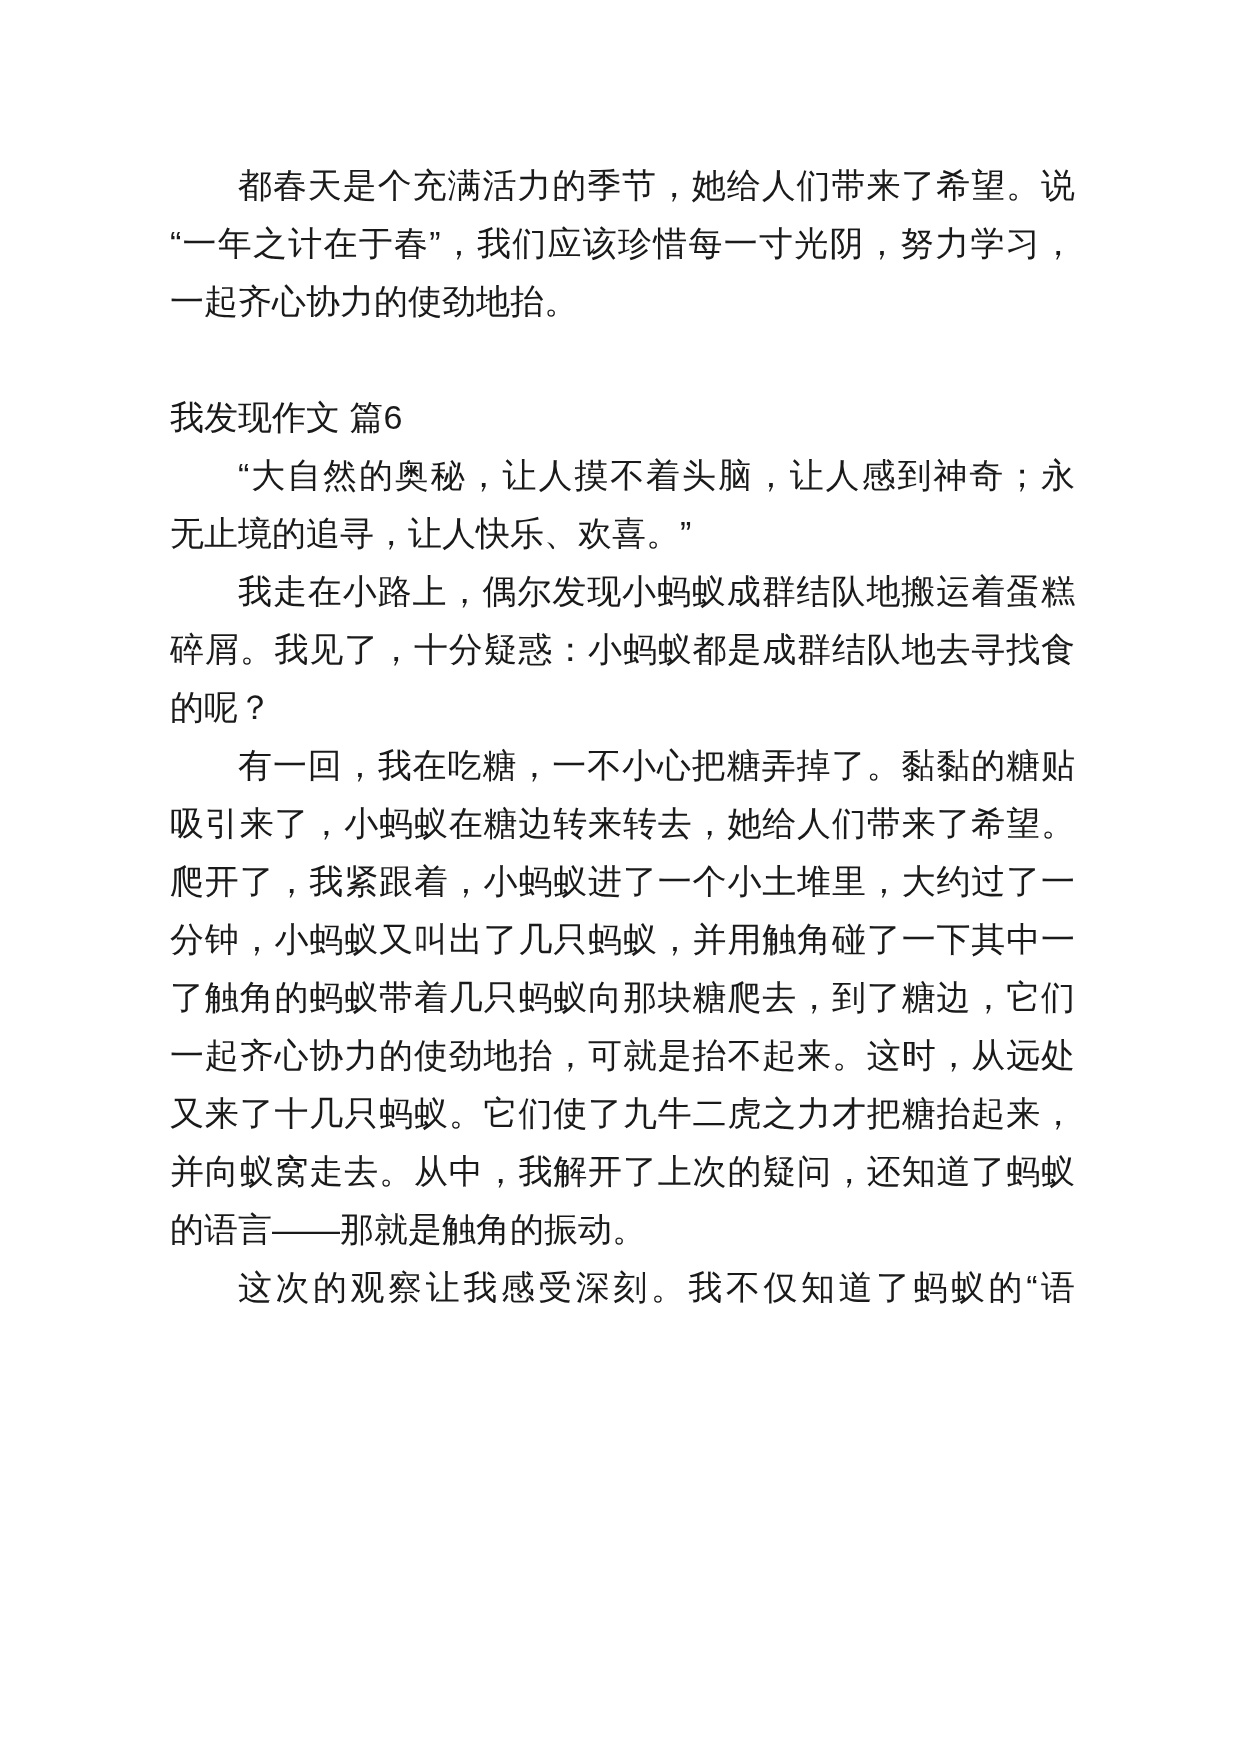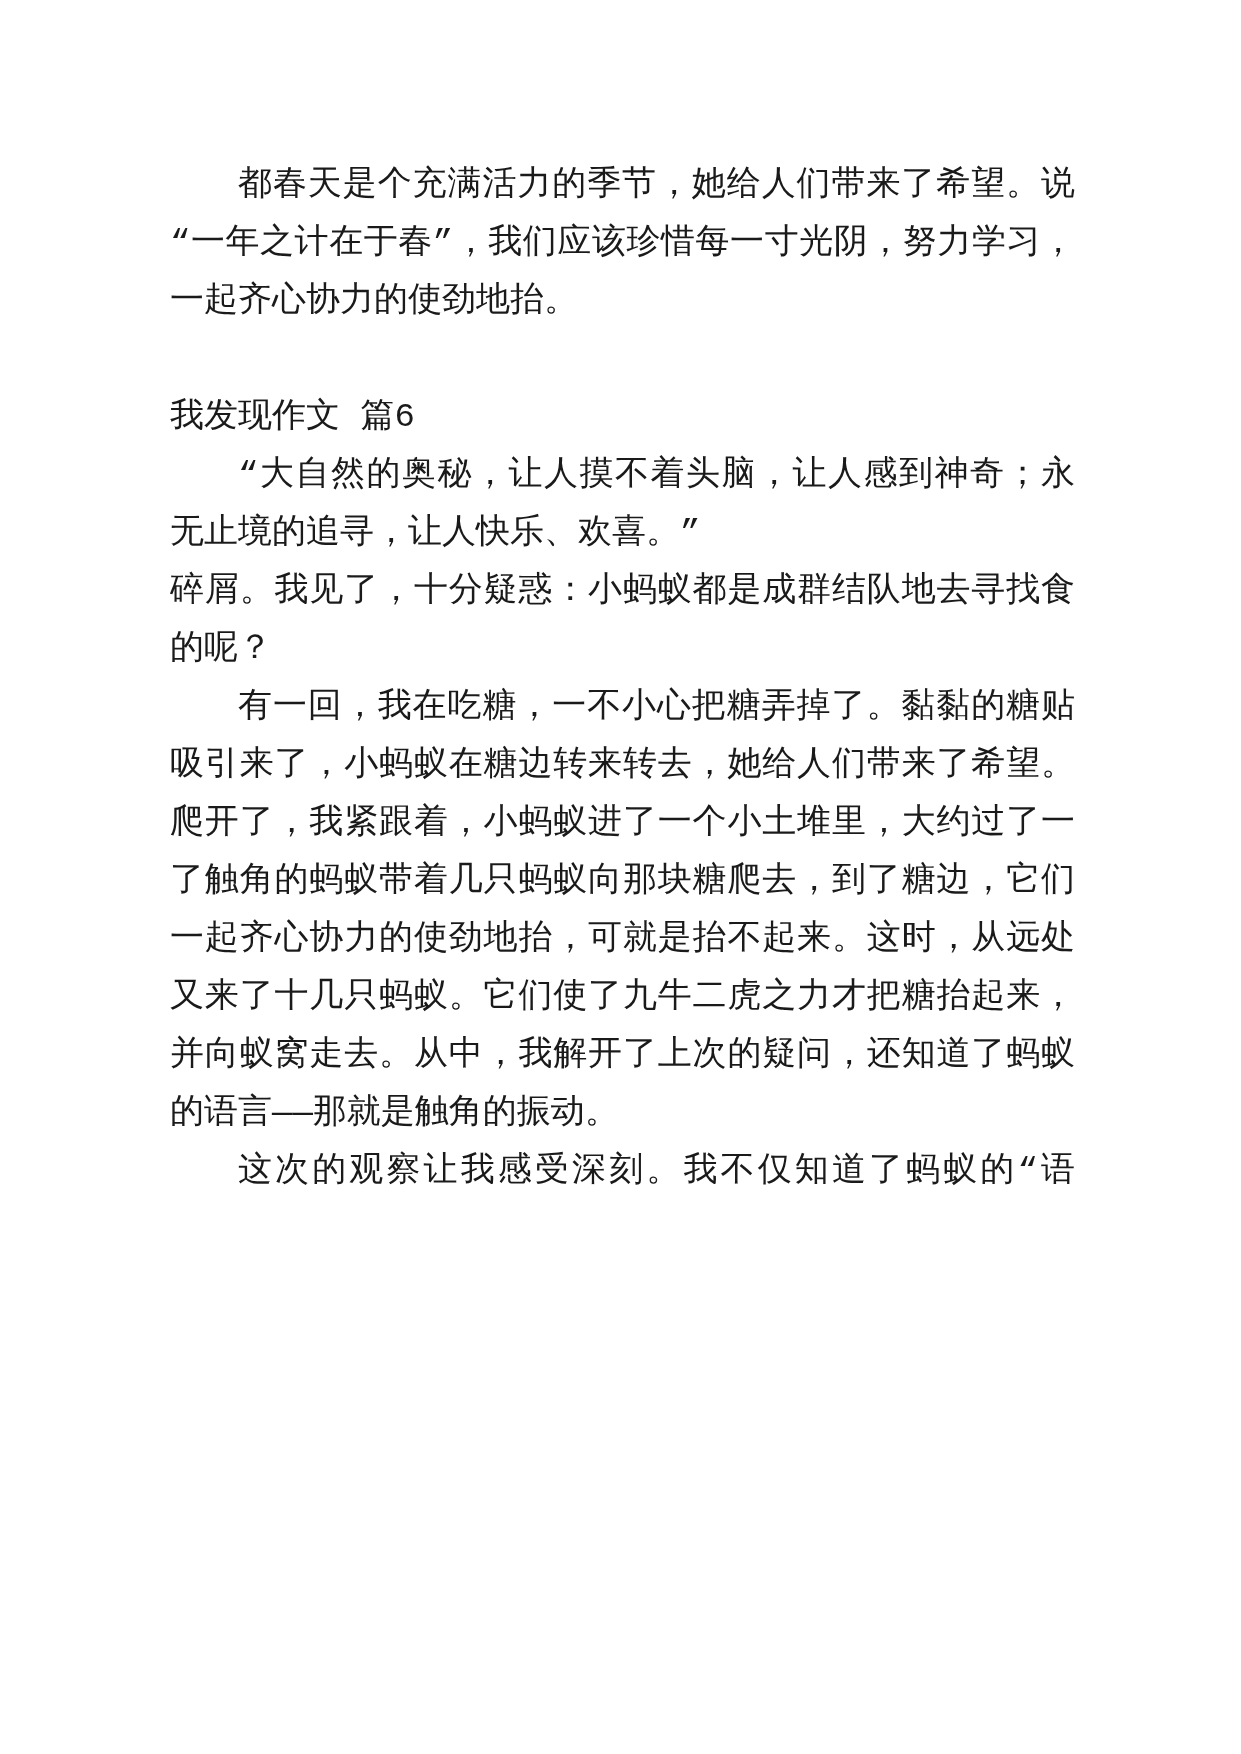--- a/index.html
+++ b/index.html
@@ -6,21 +6,21 @@
     margin: 0;
     padding: 0;
     background: #ffffff;
   }
   .page {
     position: relative;
     width: 1241px;
     height: 1754px;
     background: #ffffff;
     overflow: hidden;
-    font-family: Liberation Mono, monospace;
+    font-family: Liberation Sans, sans-serif;
     color: #1a1a1a;
   }
   .text-body {
     box-sizing: border-box;
     padding: 156px 166px 0 170px;
     width: 100%;
   }
   .line {
     height: 58px;
     line-height: 58px;
@@ -51,25 +51,27 @@
 <body>
 
 <div class="page">
   <div class="text-body">
       <div class="line indent">都春天是个充满活力的季节，她给人们带来了希望。说</div>
       <div class="line">“一年之计在于春”，我们应该珍惜每一寸光阴，努力学习，</div>
       <div class="line end">一起齐心协力的使劲地抬。</div>
       <div class="line heading end">我发现作文 篇6</div>
       <div class="line indent">“大自然的奥秘，让人摸不着头脑，让人感到神奇；永</div>
       <div class="line end">无止境的追寻，让人快乐、欢喜。”</div>
+      <div class="line indent">我走在小路上，偶尔发现小蚂蚁成群结队地搬运着蛋糕</div>
       <div class="line">碎屑。我见了，十分疑惑：小蚂蚁都是成群结队地去寻找食</div>
       <div class="line end">的呢？</div>
       <div class="line indent">有一回，我在吃糖，一不小心把糖弄掉了。黏黏的糖贴</div>
       <div class="line">吸引来了，小蚂蚁在糖边转来转去，她给人们带来了希望。</div>
       <div class="line">爬开了，我紧跟着，小蚂蚁进了一个小土堆里，大约过了一</div>
+      <div class="line">分钟，小蚂蚁又叫出了几只蚂蚁，并用触角碰了一下其中一</div>
       <div class="line">了触角的蚂蚁带着几只蚂蚁向那块糖爬去，到了糖边，它们</div>
       <div class="line">一起齐心协力的使劲地抬，可就是抬不起来。这时，从远处</div>
       <div class="line">又来了十几只蚂蚁。它们使了九牛二虎之力才把糖抬起来，</div>
       <div class="line">并向蚁窝走去。从中，我解开了上次的疑问，还知道了蚂蚁</div>
       <div class="line end">的语言——那就是触角的振动。</div>
       <div class="line indent">这次的观察让我感受深刻。我不仅知道了蚂蚁的“语</div>
     </div>
 </div>
 
 </body></html>

